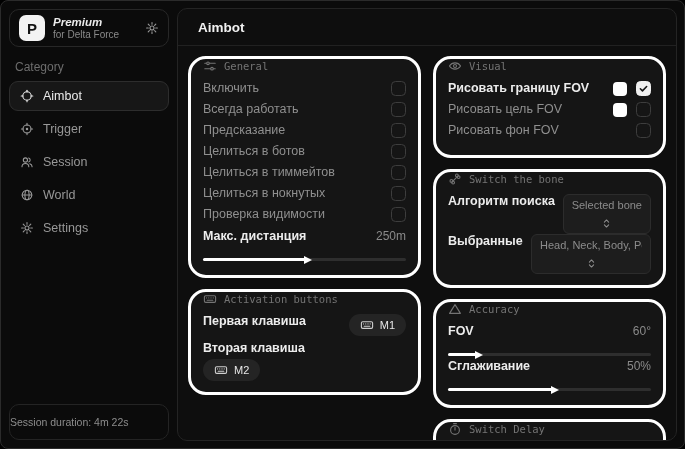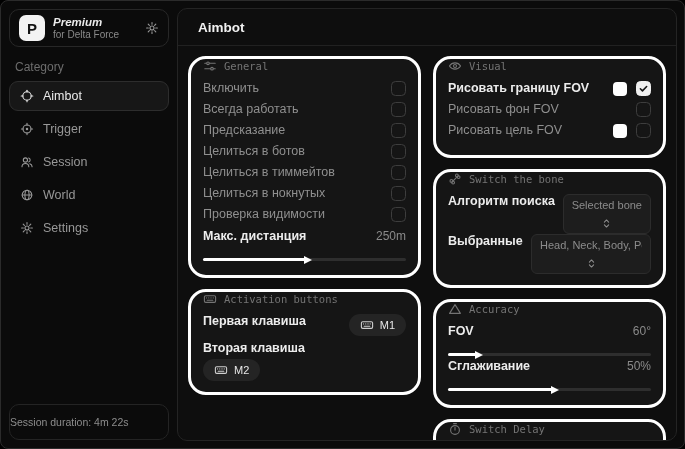--- a/index.html
+++ b/index.html
@@ -263,30 +263,30 @@
     <span class="right-controls">
       <span class="swatch" style="background: rgb(255, 255, 255);"></span>
       <span class="checkbox checked">
                     <svg width="11" height="11" viewBox="0 0 14 14" fill="none" stroke="#161616" stroke-width="2" stroke-linecap="round" stroke-linejoin="round">
                       <path d="M3 7.3l2.7 2.7L11 4.5"></path>
                     </svg>
                   </span>
     </span>
   </div>
               <div class="row">
-    <span class="label">Рисовать фон FOV</span>
-    <span class="right-controls">
-
-      <span class="checkbox"></span>
-    </span>
-  </div>
-              <div class="row">
     <span class="label">Рисовать цель FOV</span>
     <span class="right-controls">
       <span class="swatch" style="background: rgb(255, 255, 255);"></span>
+      <span class="checkbox"></span>
+    </span>
+  </div>
+              <div class="row">
+    <span class="label">Рисовать фон FOV</span>
+    <span class="right-controls">
+
       <span class="checkbox"></span>
     </span>
   </div>
             </div>
         </div>
         <div class="card">
           <div class="card-header">
             <span class="icon" id="ic-bone">
                 <svg width="14" height="14" viewBox="0 0 14 14" fill="none" stroke="currentColor" stroke-width="1.1" stroke-linecap="round" stroke-linejoin="round">
                   <path d="M4.4 9.6l5.2-5.2"></path>

